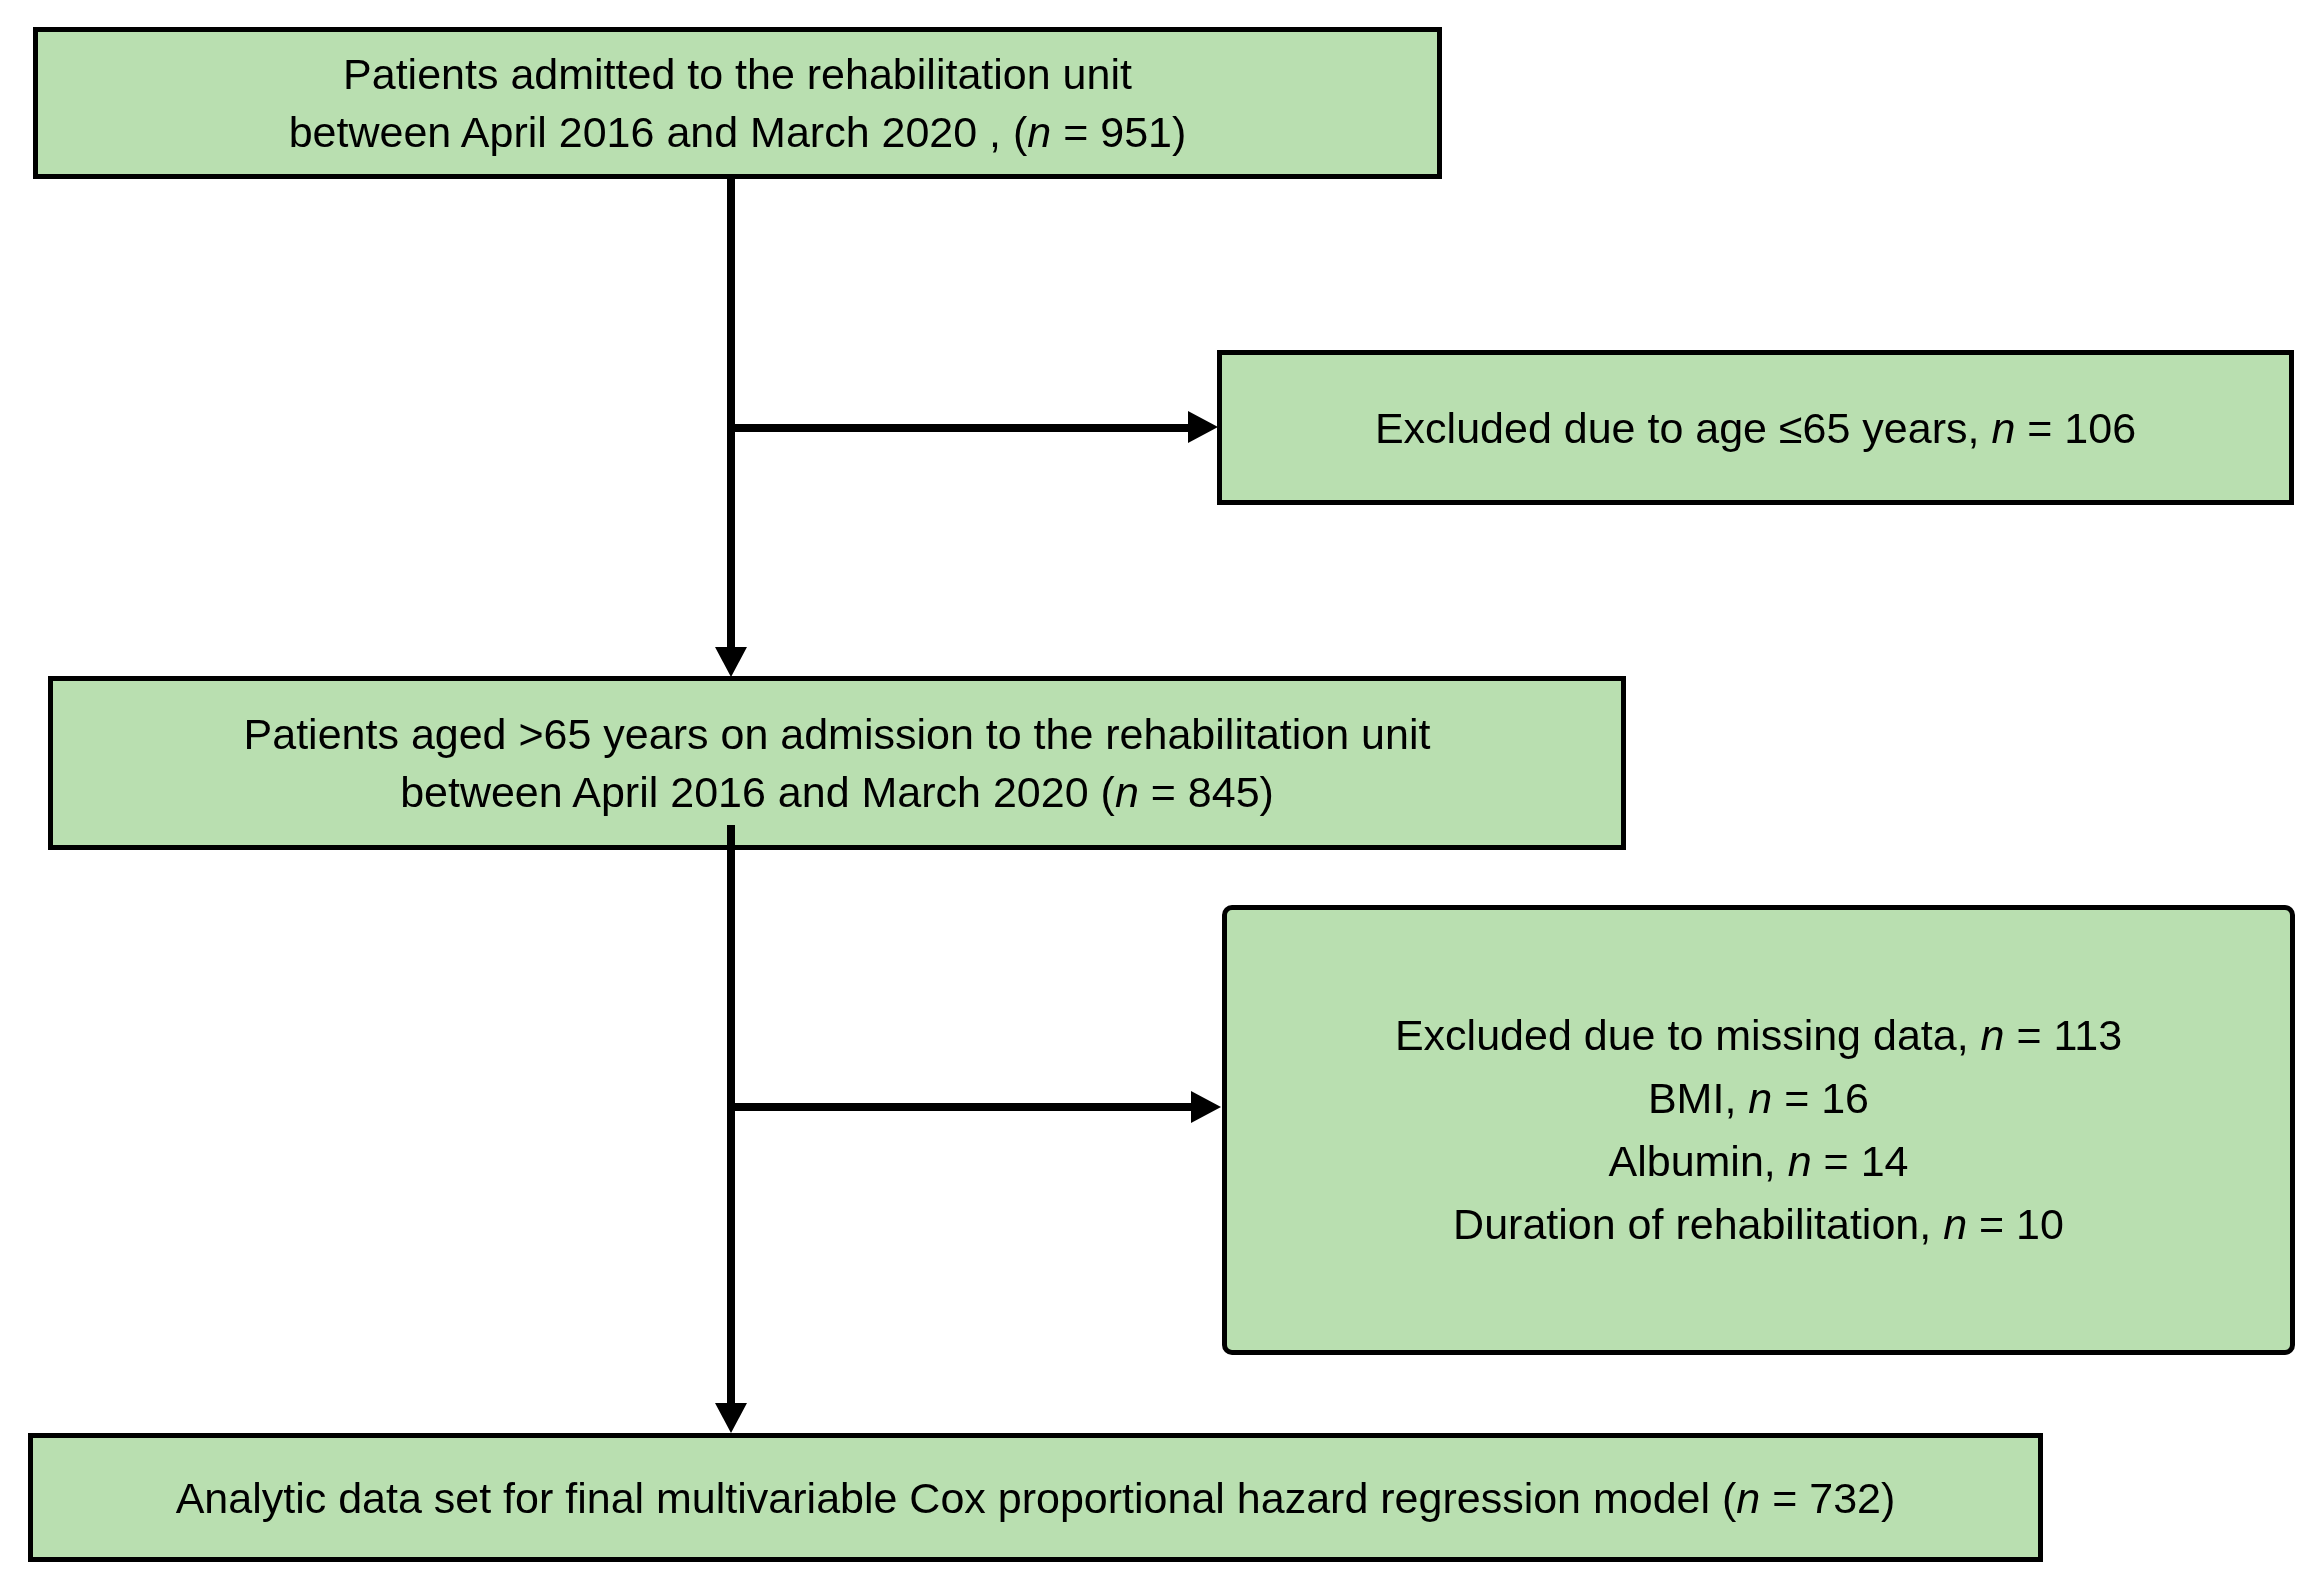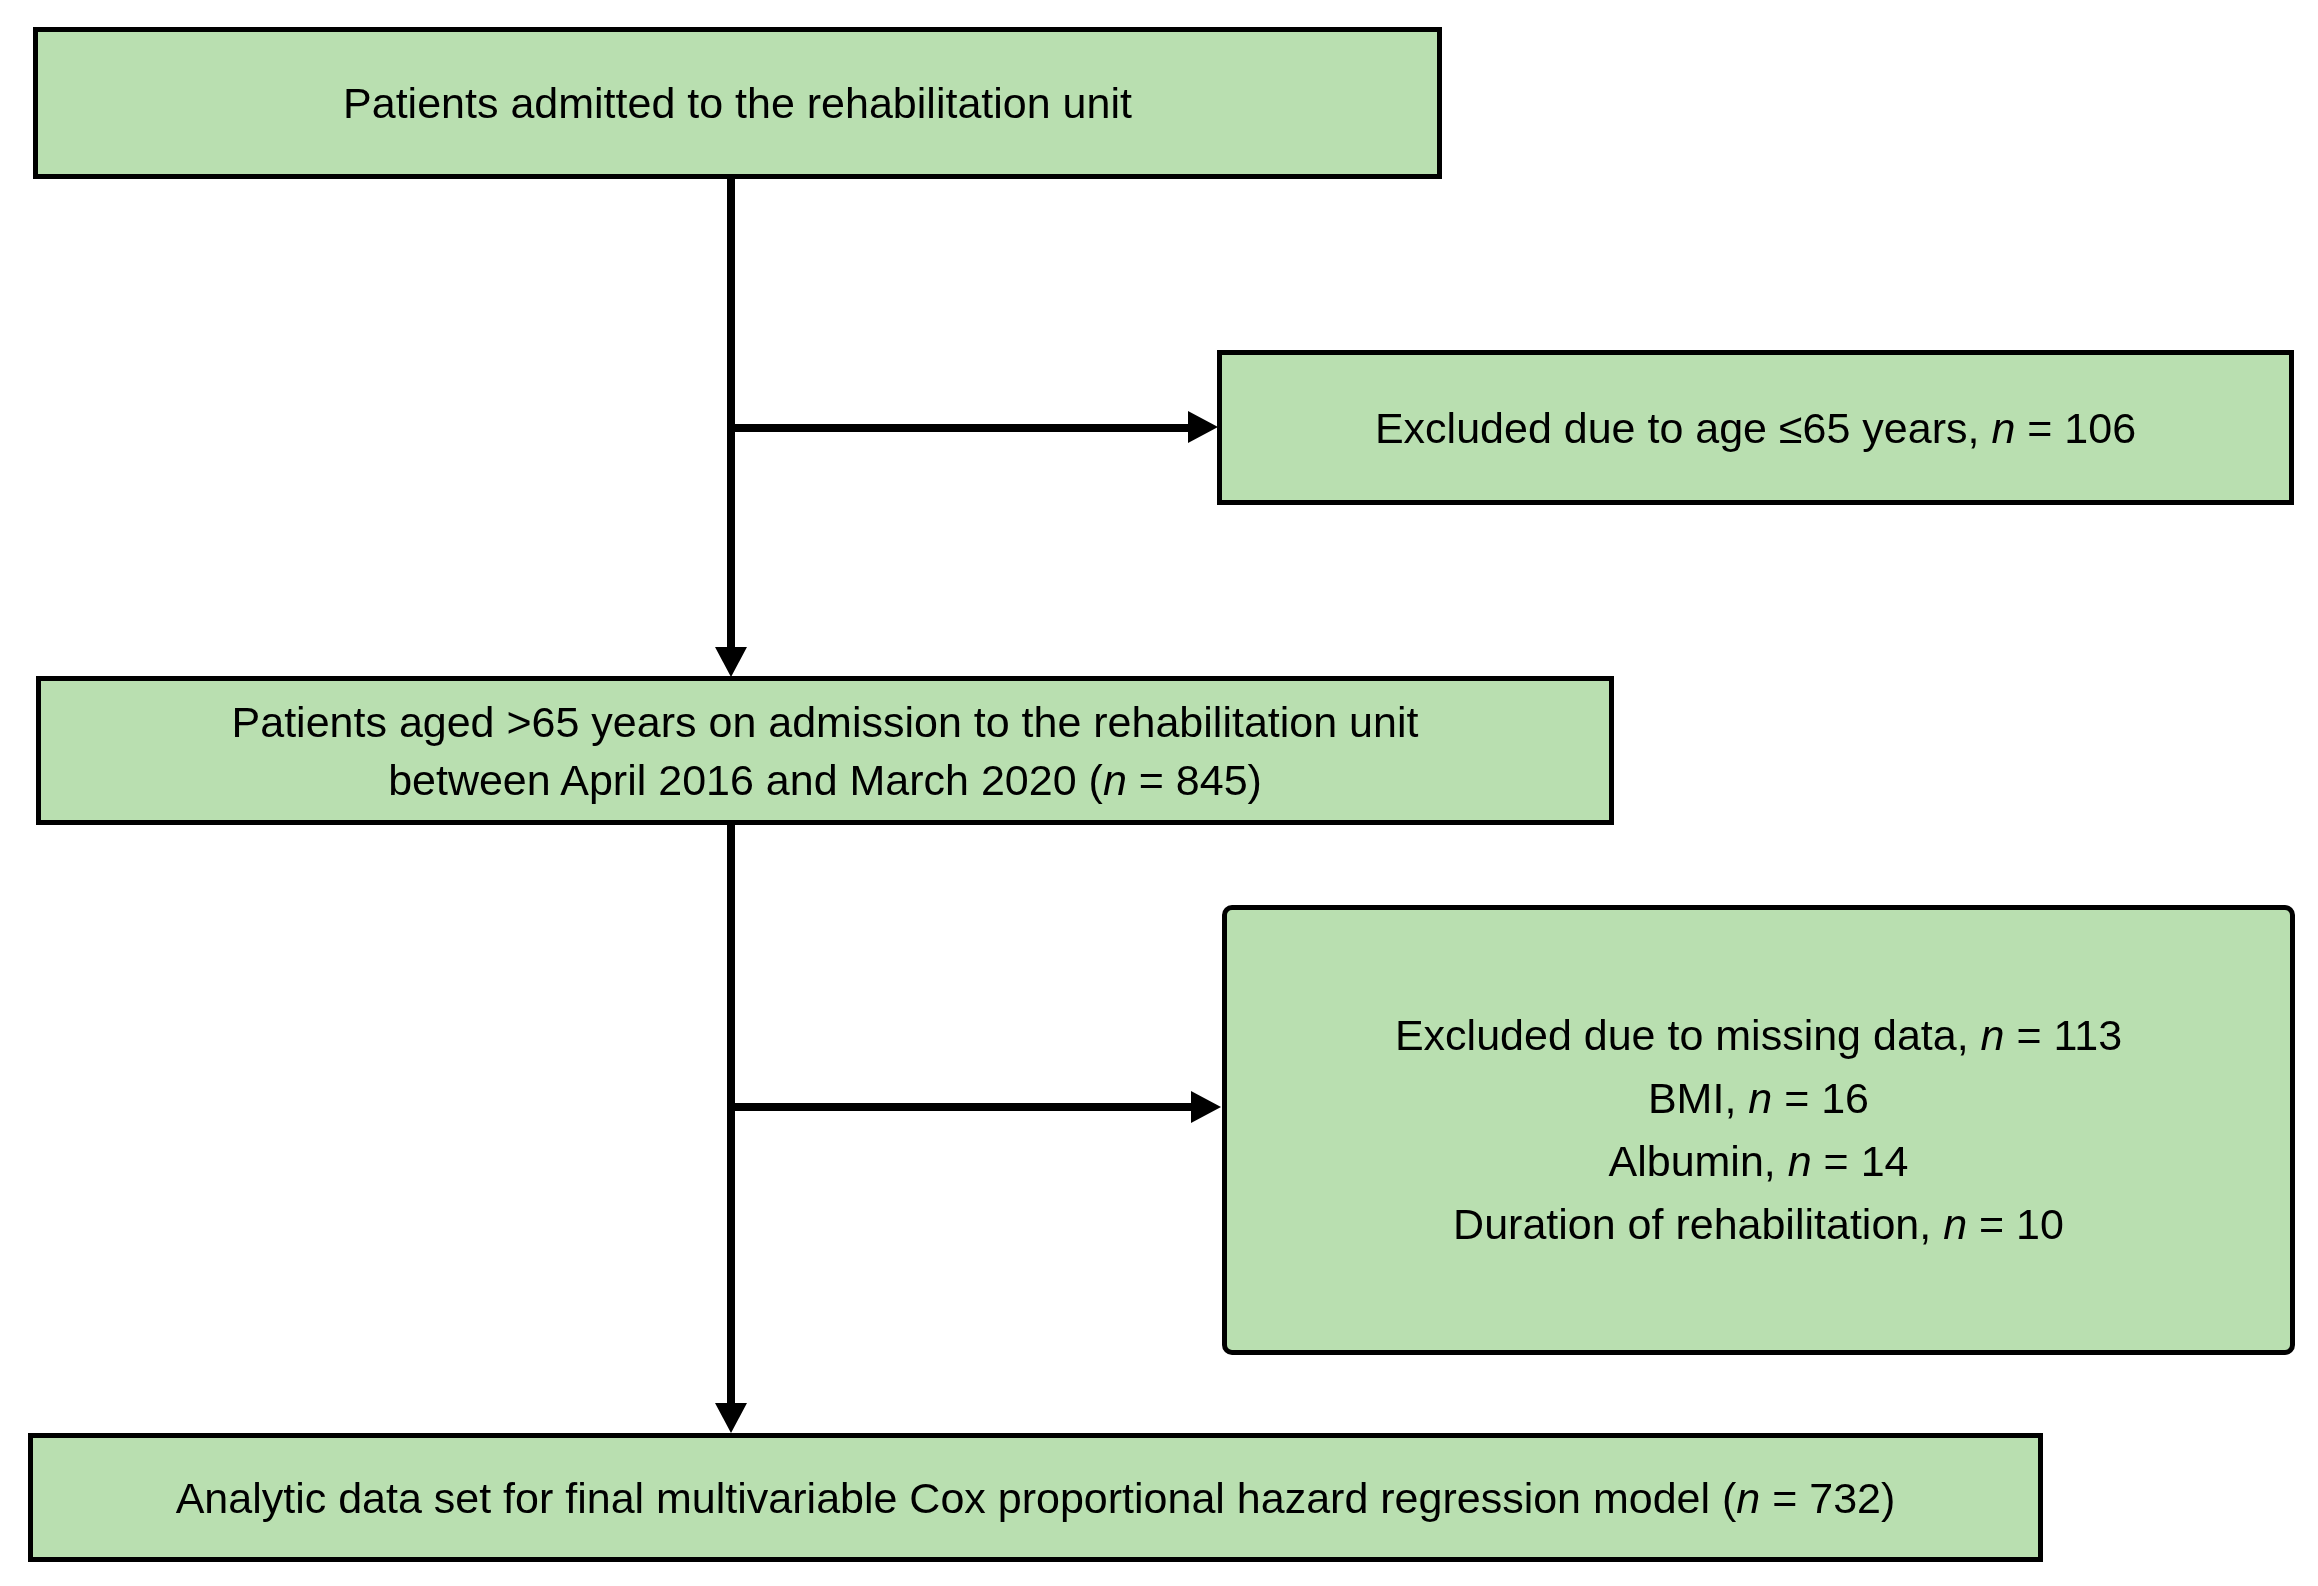--- a/index.html
+++ b/index.html
@@ -23,21 +23,21 @@
     font-size: 43px;
     color: #000;
   }
   .line { line-height: 58px; white-space: nowrap; }
   #box-excluded-missing .line { line-height: 63px; }
   .it { font-style: italic; }
 
   
   #box-admitted          { left: 33px;   top: 27px;   width: 1409px; height: 152px; }
   #box-excluded-age      { left: 1217px; top: 350px;  width: 1077px; height: 155px; text-align: center; }
-  #box-aged-over65       { left: 36px;   top: 676px;  width: 1578px; height: 149px; }
+  #box-aged-over65       { left: 48px;   top: 676px;  width: 1578px; height: 174px; }
   #box-excluded-missing  { left: 1222px; top: 905px; width: 1073px; height: 450px; border-radius: 10px; }
   #box-analytic          { left: 28px;   top: 1433px; width: 2015px; height: 129px; align-items: center; }
 
   
   .conn { position: absolute; background: var(--arrow-color, #000000); }
   #vline-1  { left: 727px; top: 178px;  width: 8.3px;  height: 471px; }
   #harrow-1 { left: 727px; top: 424px;  width: 462px; height: 8.3px;  }
   #vline-2  { left: 727px; top: 825px; width: 8.3px;  height: 579px; }
   #harrow-2 { left: 727px; top: 1103px; width: 465px; height: 8.3px;  }
 
@@ -57,20 +57,21 @@
   #head-down-2  { left: 715px; top: 1403px; }
   #head-right-2 { left: 1191px; top: 1091px; }
 </style>
 </head>
 <body>
 
 <div class="diagram">
 
   <div class="flow-box" id="box-admitted">
       <div class="line"><span>Patients admitted to the rehabilitation unit</span></div>
+      <div class="line"><span>between April 2016 and March 2020 , (</span><span class="it">n</span><span> = 951)</span></div>
     </div>
 
   <div class="conn" id="vline-1"></div>
   <div class="head down" id="head-down-1"></div>
 
   <div class="conn" id="harrow-1"></div>
   <div class="head right" id="head-right-1"></div>
 
   <div class="flow-box" id="box-excluded-age">
       <div class="line"><span>Excluded due to age ≤65 years, </span><span class="it">n</span><span> = 106</span></div>

